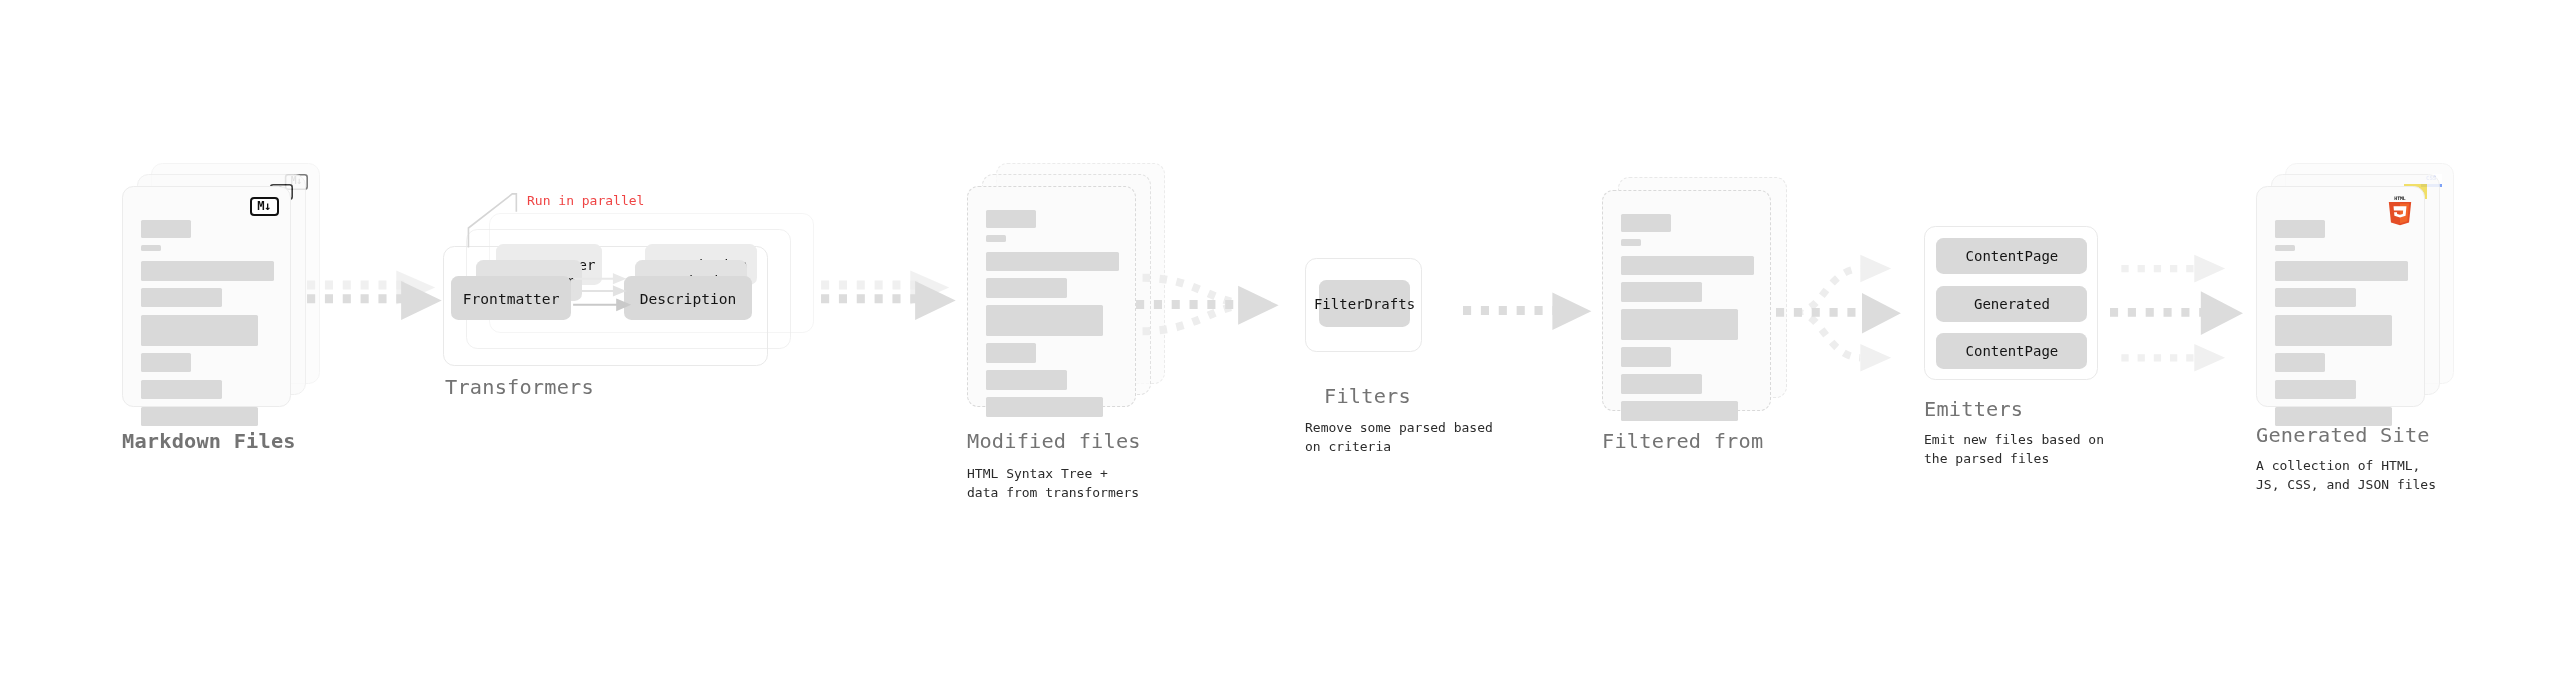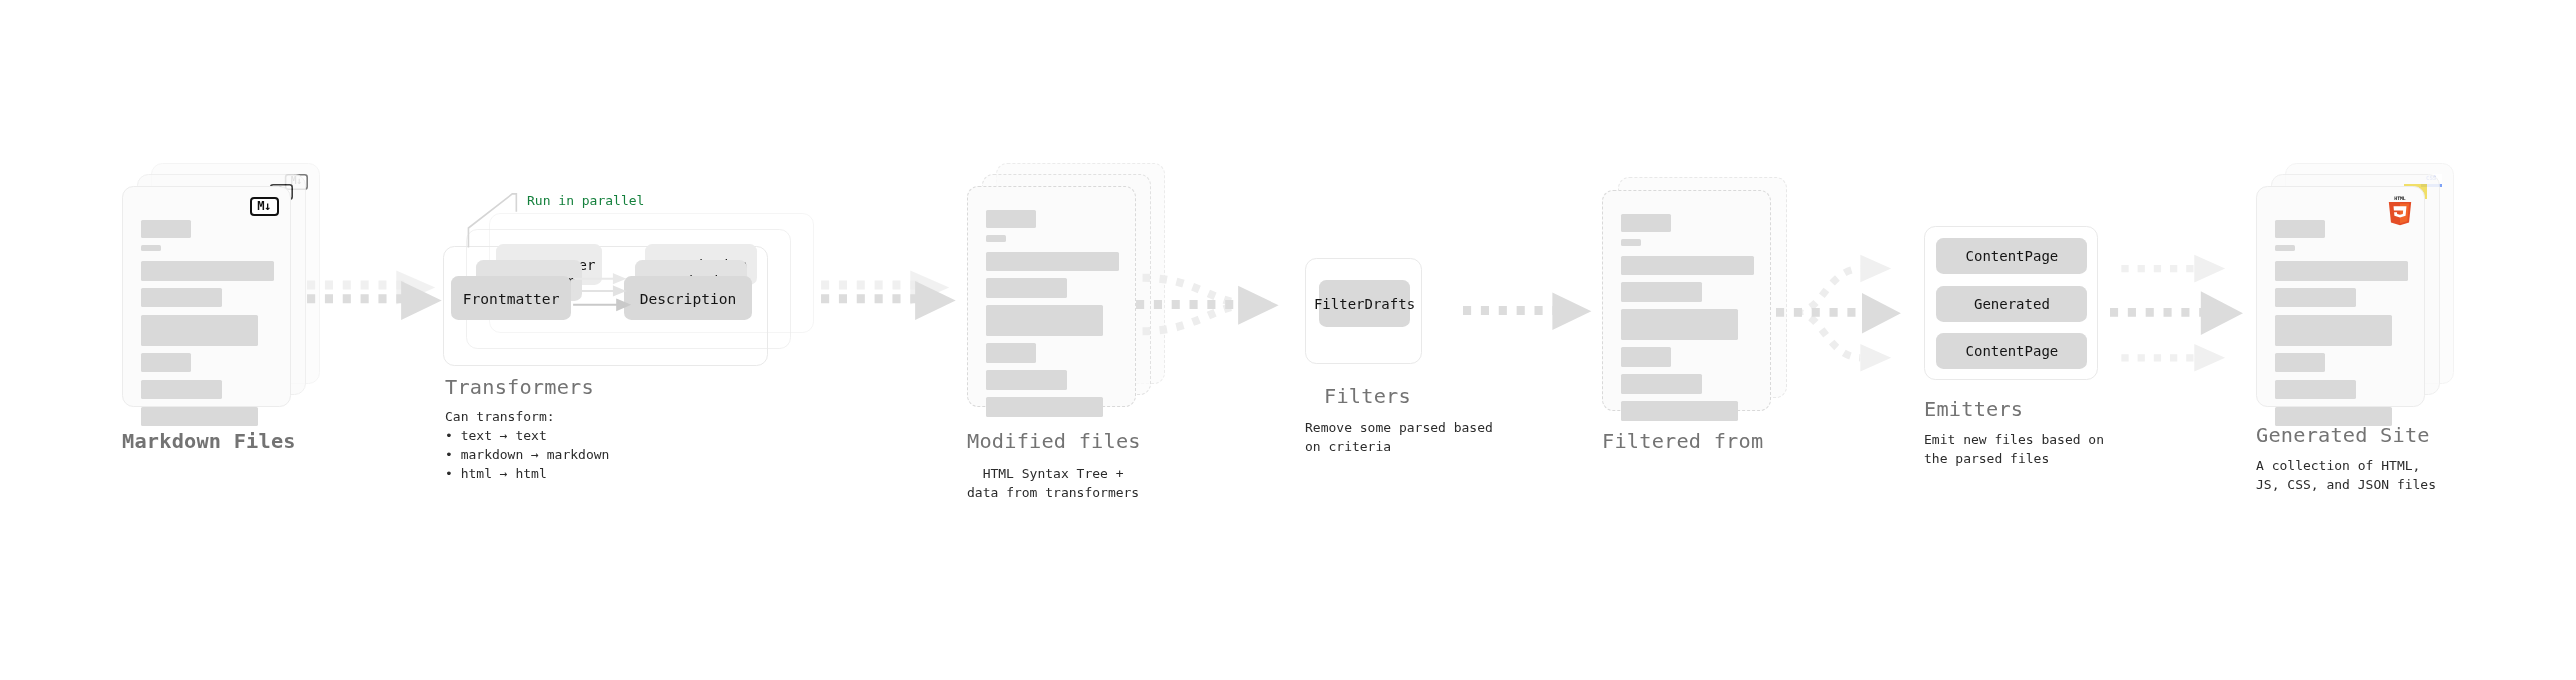--- a/index.html
+++ b/index.html
@@ -74,21 +74,21 @@
     background: #d9d9d9;
     border-radius: 7.3px;
     color: #141414;
     font-size: 14px;
     display: flex; align-items: center; justify-content: center;
     white-space: nowrap;
   }
   .pill.fade2 { background: #e2e2e2; }
   .pill.fade3 { background: #ececec; }
 
-  .paronly { position: absolute; font-size: 13px; color: #15803d; white-space: nowrap; }
+  .paronly { position: absolute; font-size: 13px; color: #ef4444; white-space: nowrap; }
 
   svg.deco { position: absolute; overflow: visible; }
 </style>
 </head>
 <body>
 
 <div id="stage">
 
   <div class="node" style="left:122px; top:163px;">
 
@@ -158,24 +158,20 @@
     </svg>
 
     <svg class="deco" style="left:23px; top:-24.4px; width:138px; height:65px;" viewBox="0 0 170 80">
       <path d="M3,72 L3,48 L57,6 L62,6 L62,28" fill="none" stroke="#d5d5d5" stroke-width="2"></path>
     </svg>
   </div>
 
   <div class="paronly" style="left:527px; top:193px;">Run in parallel</div>
 
   <div class="cap-title" style="left:445px; top:375px;">Transformers</div>
-  <div class="cap-sub" style="left:445px; top:408px;">Can transform:
- • text → text
- • markdown → markdown
- • html → html</div>
 
   <svg class="deco" style="left:821px; top:268px; width:138px; height:73px;" viewBox="0 0 170 90">
     <g stroke="#ececec" stroke-width="11" stroke-dasharray="10 12" opacity=".75">
       <line x1="0" y1="21" x2="120" y2="21"></line>
     </g>
     <polygon points="110,3 158,24 110,45" fill="#ececec" opacity=".75"></polygon>
     <g stroke="#dcdcdc" stroke-width="11" stroke-dasharray="10 12">
       <line x1="0" y1="38" x2="126" y2="38"></line>
     </g>
     <polygon points="116,16 166,40 116,64" fill="#dcdcdc"></polygon>
@@ -192,32 +188,32 @@
         <div class="bar h-line" style="width:61%;"></div>
         <div class="bar h-block" style="width:88%;"></div>
         <div class="bar h-line" style="width:38%;"></div>
         <div class="bar h-line" style="width:61%;"></div>
         <div class="bar h-line" style="width:88%;"></div>
       </div>
     </div>
   </div>
 
   <div class="cap-title" style="left:967px; top:429px;">Modified files</div>
-  <div class="cap-sub" style="left:967px; top:465px;text-align:center;">HTML Syntax Tree +
+  <div class="cap-sub" style="left:967px; top:465px;">HTML Syntax Tree +
 data from transformers</div>
 
   <svg class="deco" style="left:1136px; top:268px; width:154px; height:81px;" viewBox="0 0 190 100">
     <path d="M8,12 C70,12 92,40 130,44" fill="none" stroke="#ededed" stroke-width="10" stroke-dasharray="9 12"></path>
     <path d="M8,78 C70,78 92,50 130,46" fill="none" stroke="#ededed" stroke-width="10" stroke-dasharray="9 12"></path>
     <line x1="0" y1="45" x2="132" y2="45" stroke="#dcdcdc" stroke-width="11" stroke-dasharray="10 12"></line>
     <polygon points="126,22 176,46 126,70" fill="#dcdcdc"></polygon>
   </svg>
 
   <div class="node" style="left:1305px; top:258px;">
-    <div class="groupbox" style="left:0; top:0; width:117px; height:106px;">
+    <div class="groupbox" style="left:0; top:0; width:117px; height:94px;">
       <div class="pill" style="left:13px; top:21px; width:91px; height:47px; font-size:14px;">FilterDrafts</div>
     </div>
   </div>
 
   <div class="cap-title" style="left:1324px; top:384px;">Filters</div>
   <div class="cap-sub" style="left:1305px; top:419px;">Remove some parsed based
 on criteria</div>
 
   <svg class="deco" style="left:1463px; top:286px; width:130px; height:57px;" viewBox="0 0 160 70">
     <line x1="0" y1="30" x2="116" y2="30" stroke="#dcdcdc" stroke-width="11" stroke-dasharray="10 12"></line>

